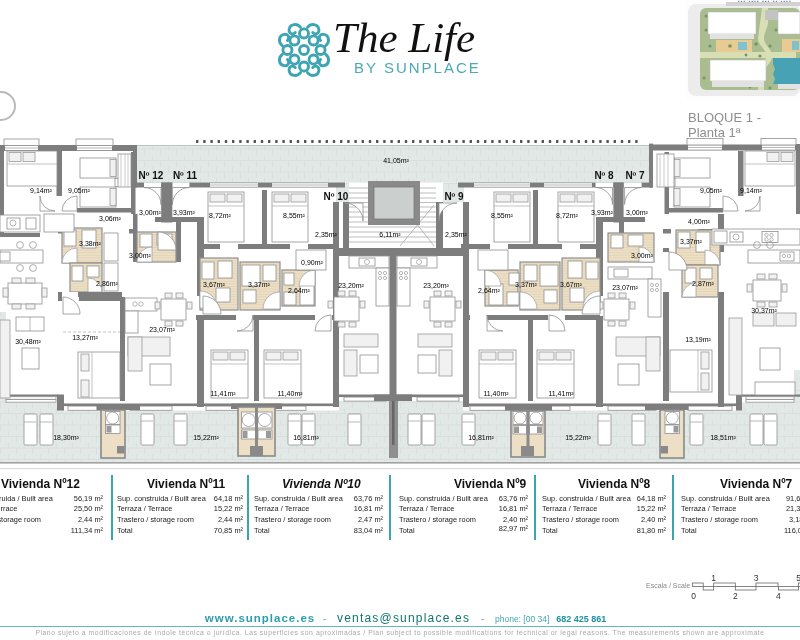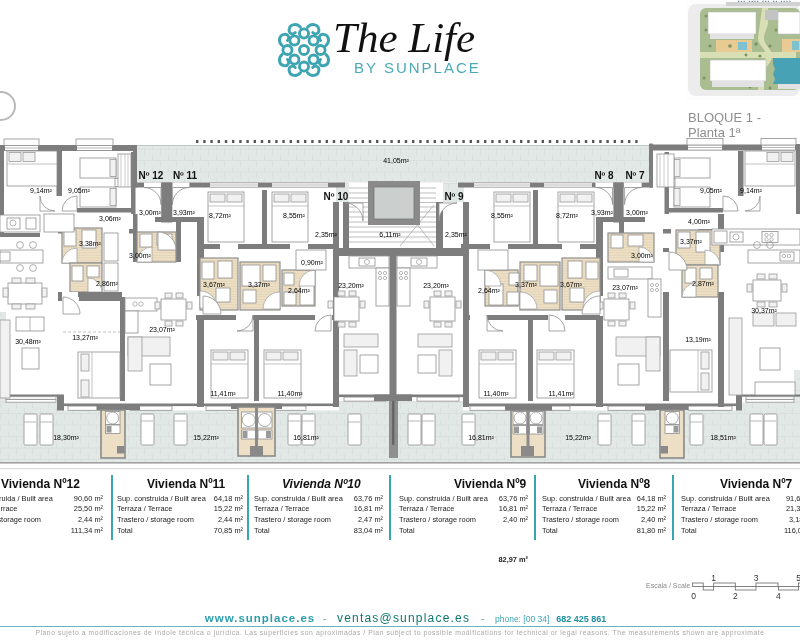--- a/index.html
+++ b/index.html
@@ -998,21 +998,21 @@
 </svg>
 
 <div class="colsep" style="left:111px;"></div>
 <div class="colsep" style="left:247px;"></div>
 <div class="colsep" style="left:389px;"></div>
 <div class="colsep" style="left:534px;"></div>
 <div class="colsep" style="left:672px;"></div>
 
 <div class="vtitle" style="left:1px;width:80px;">Vivienda Nº12</div>
 <div class="trow" style="left:-36px;top:493.5px;">Sup. construida / Built area</div>
-<div class="tval" style="left:0px;top:493.5px;width:103px;">90,60 m²</div>
+<div class="tval" style="left:0px;top:493.5px;width:103px;">56,19 m²</div>
 <div class="trow" style="left:-38px;top:504.2px;">Terraza / Terrace</div>
 <div class="tval" style="left:0px;top:504.2px;width:103px;">25,50 m²</div>
 <div class="trow" style="left:-36px;top:514.9px;">Trastero / storage room</div>
 <div class="tval" style="left:0px;top:514.9px;width:103px;">2,44 m²</div>
 <div class="tval" style="left:0px;top:525.6px;width:103px;">111,34 m²</div>
 
 <div class="vtitle" style="left:147px;width:80px;">Vivienda Nº11</div>
 <div class="trow" style="left:117px;top:493.5px;">Sup. construida / Built area</div>
 <div class="tval" style="left:143px;top:493.5px;width:100px;">64,18 m²</div>
 <div class="trow" style="left:117px;top:504.2px;">Terraza / Terrace</div>
@@ -1033,21 +1033,21 @@
 <div class="tval" style="left:283px;top:525.6px;width:100px;">83,04 m²</div>
 
 <div class="vtitle" style="left:454px;width:80px;">Vivienda Nº9</div>
 <div class="trow" style="left:399px;top:493.5px;">Sup. construida / Built area</div>
 <div class="tval" style="left:428px;top:493.5px;width:100px;">63,76 m²</div>
 <div class="trow" style="left:399px;top:504.2px;">Terraza / Terrace</div>
 <div class="tval" style="left:428px;top:504.2px;width:100px;">16,81 m²</div>
 <div class="trow" style="left:399px;top:514.9px;">Trastero / storage room</div>
 <div class="tval" style="left:428px;top:514.9px;width:100px;">2,40 m²</div>
 <div class="trow" style="left:399px;top:525.6px;">Total</div>
-<div class="tval" style="left:428px;top:555px;width:100px;font-weight:bold;">82,97 m²</div>
+<div class="tval" style="left:428px;top:524px;width:100px;">82,97 m²</div>
 
 <div class="vtitle" style="left:578px;width:80px;">Vivienda Nº8</div>
 <div class="trow" style="left:542px;top:493.5px;">Sup. construida / Built area</div>
 <div class="tval" style="left:566px;top:493.5px;width:100px;">64,18 m²</div>
 <div class="trow" style="left:542px;top:504.2px;">Terraza / Terrace</div>
 <div class="tval" style="left:566px;top:504.2px;width:100px;">15,22 m²</div>
 <div class="trow" style="left:542px;top:514.9px;">Trastero / storage room</div>
 <div class="tval" style="left:566px;top:514.9px;width:100px;">2,40 m²</div>
 <div class="trow" style="left:542px;top:525.6px;">Total</div>
 <div class="tval" style="left:566px;top:525.6px;width:100px;">81,80 m²</div>

